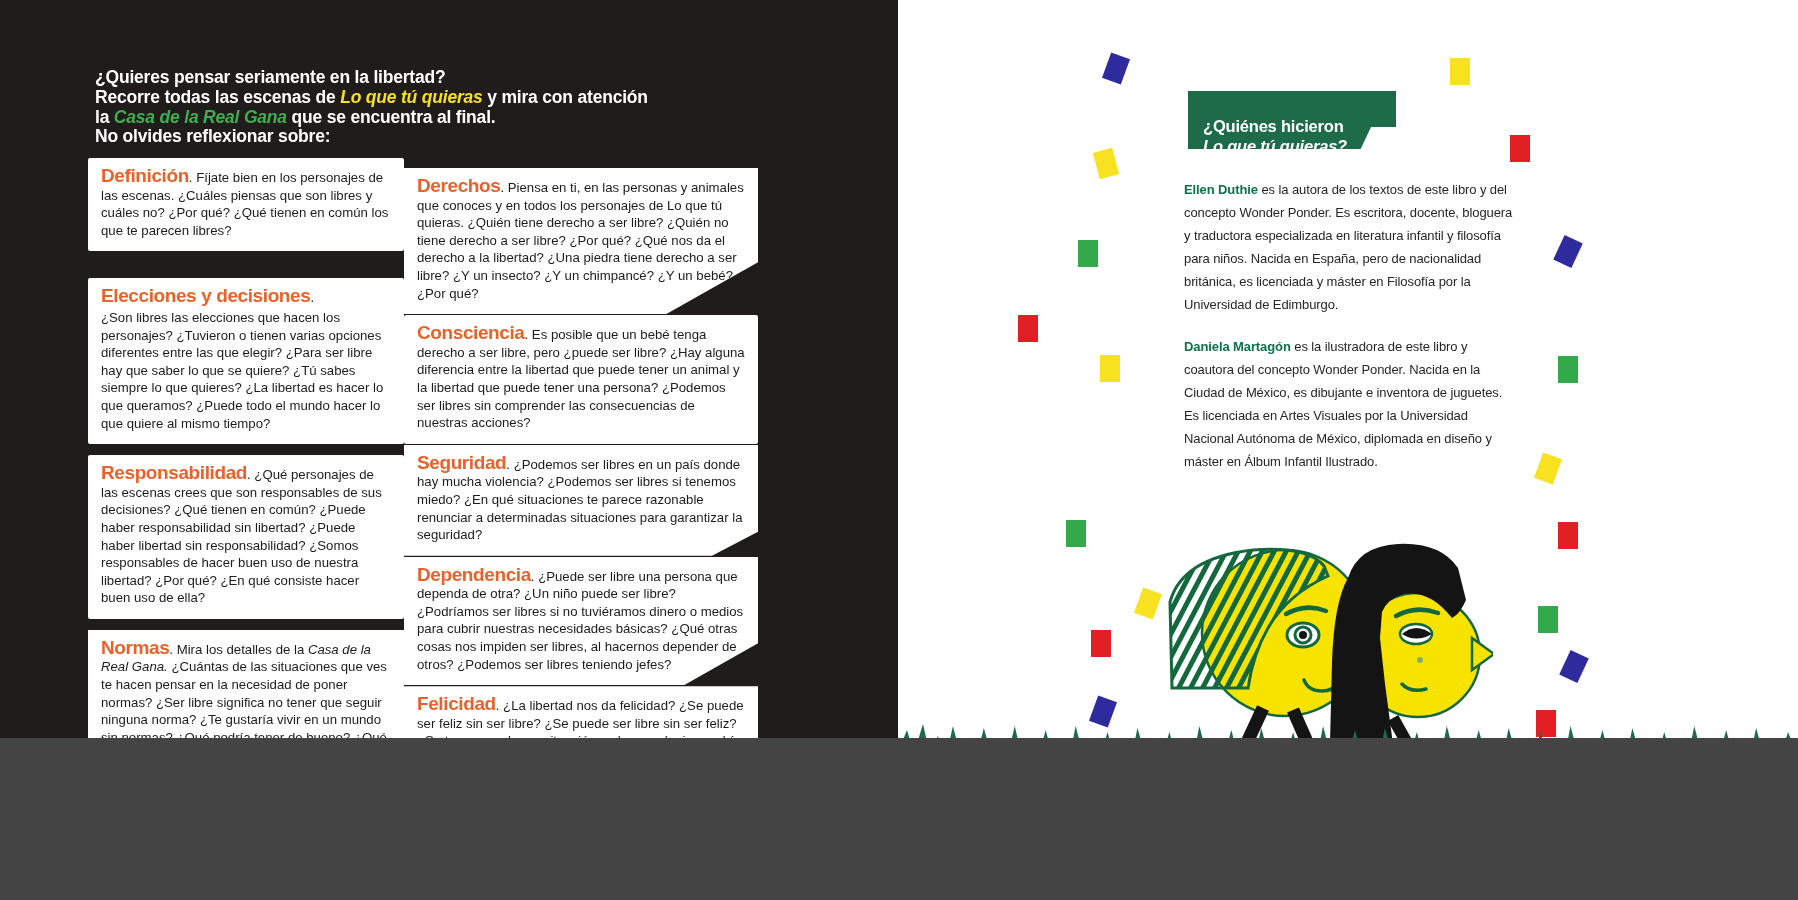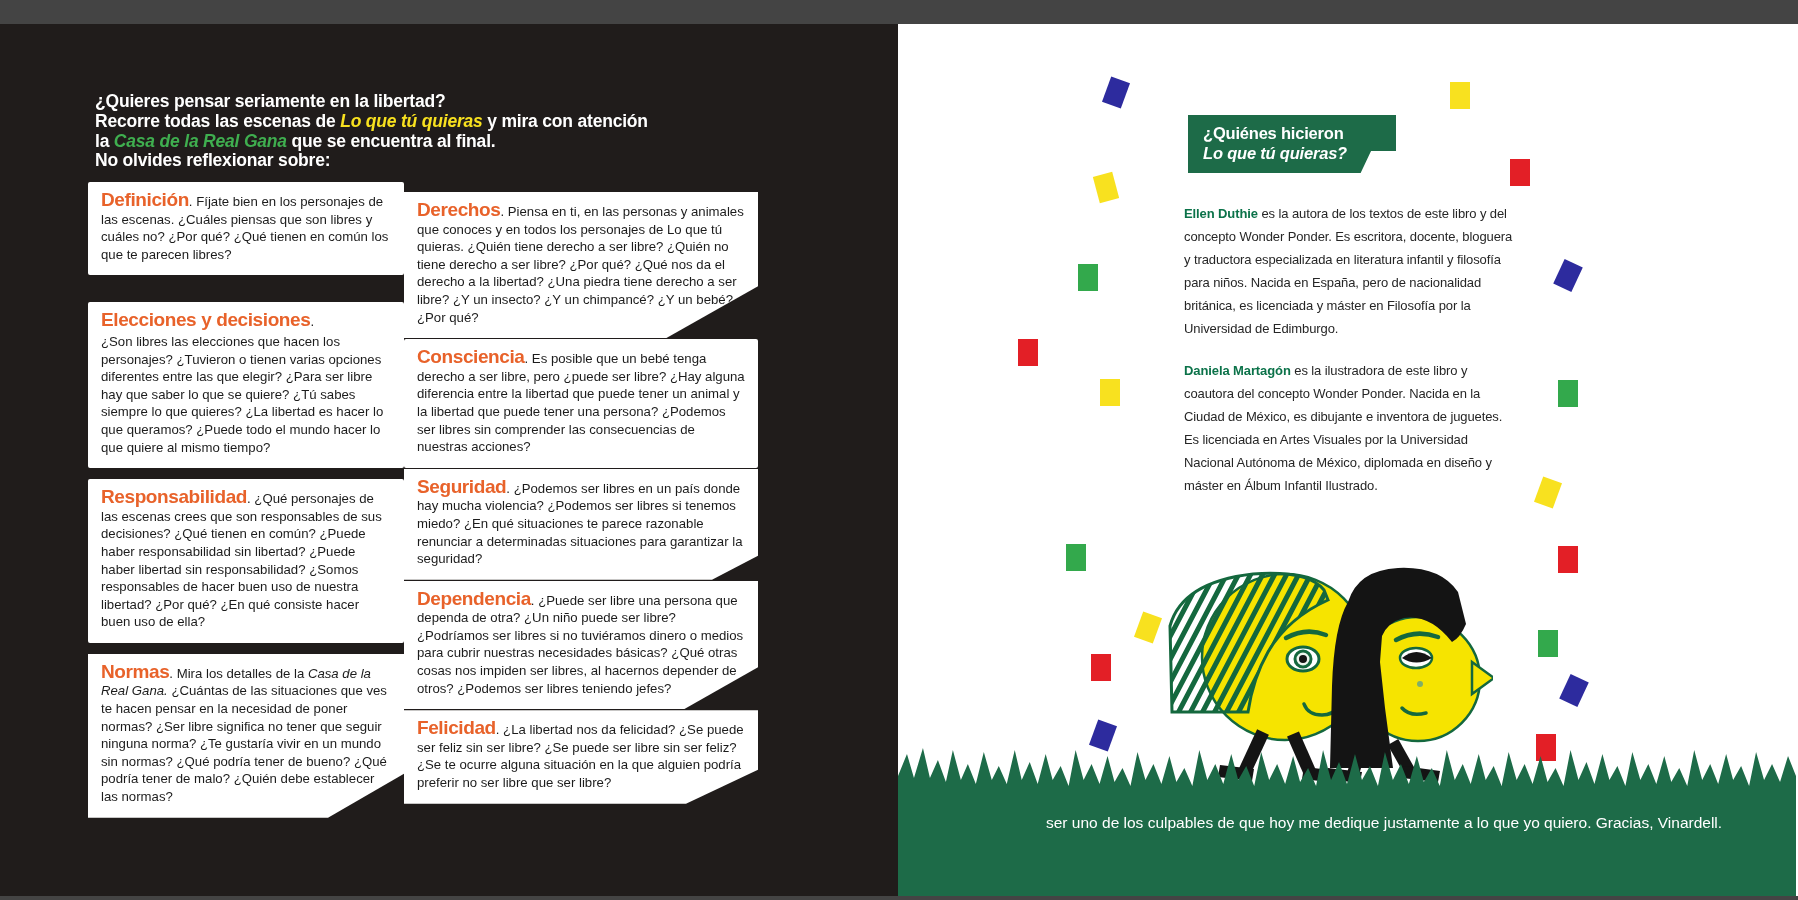--- a/index.html
+++ b/index.html
@@ -1,17 +1,17 @@
 <!DOCTYPE html>
 <html><head>
 <meta charset="utf-8">
 <style>
   html,body{margin:0;padding:0;background:#444;}
-  .spread{position:relative;width:1798px;height:872px;overflow:hidden;
-    font-family:"Liberation Sans",sans-serif;background:#ec4899;margin-top:24px;}
+  .spread{position:relative;width:1798px;height:738px;overflow:hidden;
+    font-family:"Liberation Sans",sans-serif;background:#ec4899;}
 
   
   .page-left{position:absolute;left:0;top:0;width:898px;height:900px;background:#201c1b;}
   .lp-header{position:absolute;left:95px;top:68px;width:680px;color:#fff;}
   .lp-header p{margin:0;font-size:17.5px;line-height:19.8px;font-weight:700;letter-spacing:-0.2px;}
   .hy{color:#f8e11f;font-style:italic;font-weight:700;}
   .hg{color:#3fae4f;font-style:italic;font-weight:700;text-align:right;}
 
   .col{position:absolute;display:flex;flex-direction:column;}
   .col1{left:88px;top:158px;width:316px;gap:11px;}
@@ -32,21 +32,21 @@
   .strip{position:absolute;left:88px;top:764px;width:668px;background:#fff;padding:8px 14px 10px;border-radius:2px;}
   .strip p{margin:0;font-size:13.8px;line-height:17px;color:#1c1c1c;}
   .strip .bh{font-size:18px;}
 
   
   .page-right{position:absolute;left:898px;top:0;width:900px;height:900px;background:#fff;}
   .confetti-layer{position:absolute;left:0;top:0;width:900px;height:900px;pointer-events:none;}
   .confetti{position:absolute;width:20px;height:27px;}
 
   .label-box{position:absolute;left:290px;top:91px;width:208px;height:58px;background:#1d6b48;color:#fff;
-    padding:9px 0 0 15px;box-sizing:border-box;
+    padding:26px 0 0 15px;box-sizing:border-box;
     clip-path:polygon(0 0,100% 0,100% 62%,88% 62%,83% 100%,0 100%);}
   .label-box p{margin:0;font-size:16.5px;line-height:19.5px;font-weight:700;letter-spacing:-0.2px;}
   .label-line2{font-style:italic;}
 
   .authors{position:absolute;left:286px;top:178px;width:332px;color:#262626;}
   .authors p{margin:0 0 19px;font-size:13px;line-height:23px;letter-spacing:-0.1px;}
   .name{color:#0b7249;font-weight:700;}
 
   .illustration{position:absolute;left:255px;top:542px;width:340px;height:240px;}
   .grass-svg{position:absolute;left:0;top:716px;width:898px;height:58px;}

